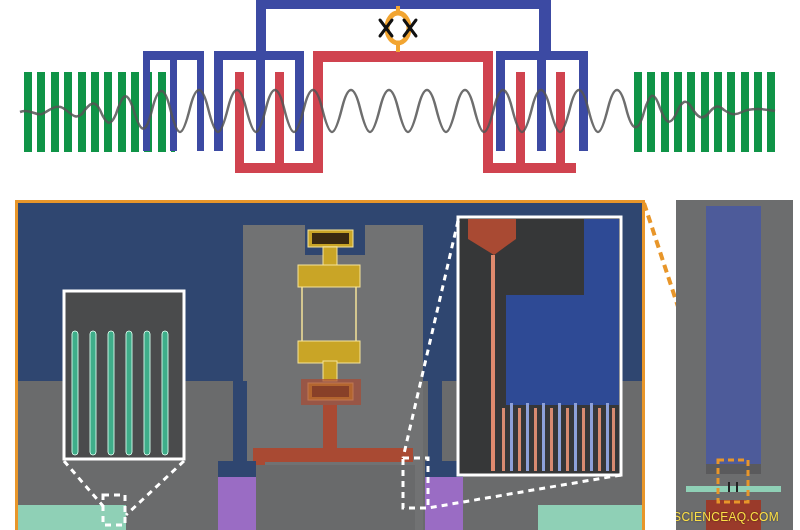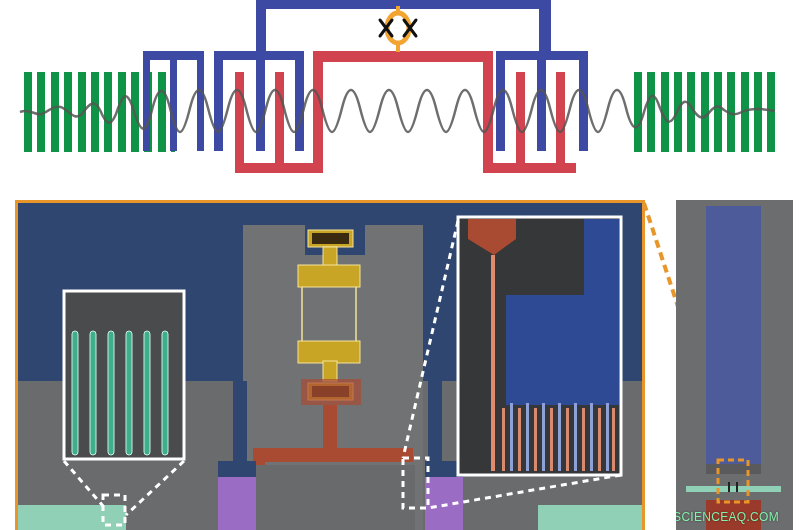--- a/index.html
+++ b/index.html
@@ -1,21 +1,21 @@
 <!DOCTYPE html>
 <html><head>
 <meta charset="utf-8">
 <style>
   html, body { margin:0; padding:0; background:#ffffff; }
   body { width:800px; height:530px; position:relative; overflow:hidden; font-family:"Liberation Sans", sans-serif; }
   .abs { position:absolute; }
   #schematic { position:absolute; left:0; top:0; width:800px; height:190px; }
   #main-panel { position:absolute; left:15px; top:200px; width:630px; height:330px; border:3px solid #e8962a; border-bottom:none; box-sizing:border-box; overflow:hidden; background:#2f4670; }
   #side-panel { position:absolute; left:676px; top:200px; width:117px; height:330px; background:#6c6d6e; overflow:hidden; }
-  .watermark { position:absolute; right:14px; bottom:6px; color:#86efac; font-size:12px; letter-spacing:0.3px; text-shadow:0 0 2px rgba(0,0,0,0.6); }
+  .watermark { position:absolute; right:14px; bottom:6px; color:#fde047; font-size:12px; letter-spacing:0.3px; text-shadow:0 0 2px rgba(0,0,0,0.6); }
 </style>
 </head>
 <body>
 
 <svg id="schematic" viewBox="0 0 800 190">
 
   <g fill="#0f9447">
     <rect x="24" y="72" width="8" height="80"></rect>
       <rect x="37" y="72" width="8" height="80"></rect>
     <rect x="51" y="72" width="8" height="80"></rect>

